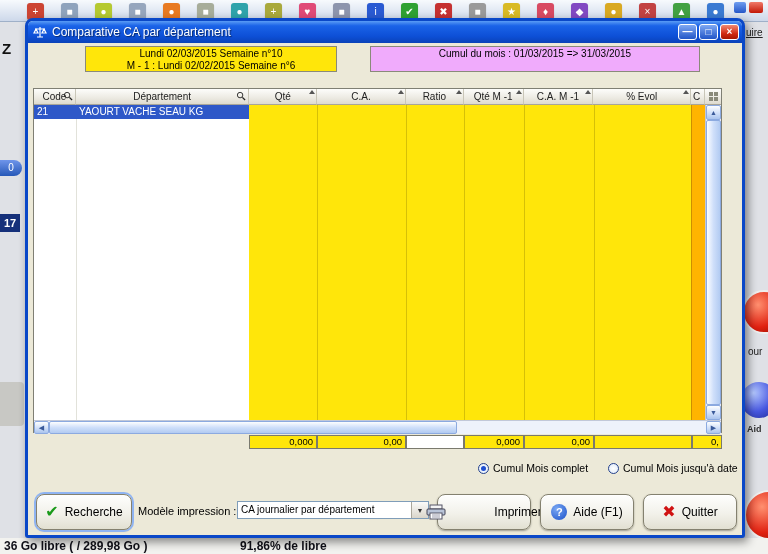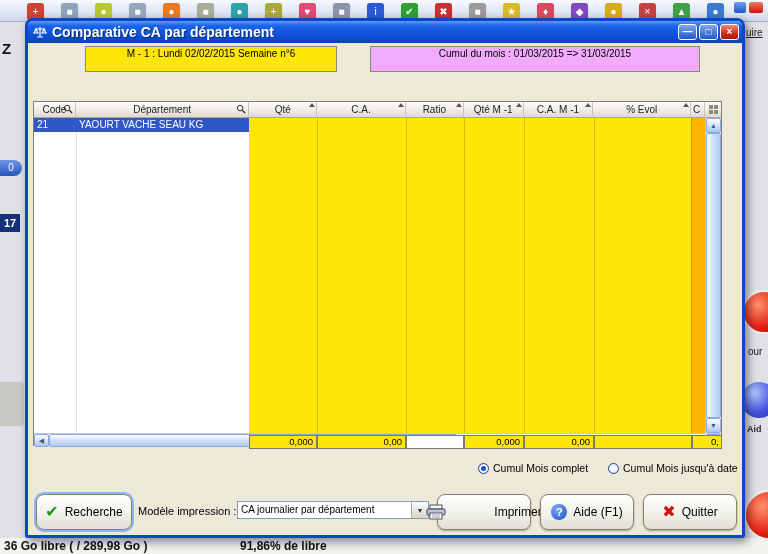--- a/index.html
+++ b/index.html
@@ -41,38 +41,38 @@
   .disk-text{position:absolute;left:4px;top:1px;font-size:12px;font-weight:600;color:#101018;}
   .disk-free{position:absolute;left:240px;top:1px;font-size:12px;font-weight:600;color:#101018;}
 
   
   .dialog{position:absolute;left:25px;top:18px;width:720px;height:520px;box-sizing:border-box;
     border:3px solid #0a48c8;border-radius:8px 8px 3px 3px;background:#ece9d8;
     box-shadow:3px 4px 10px rgba(0,0,0,.45);}
   .titlebar{position:absolute;left:0;top:0;right:0;height:22px;border-radius:5px 5px 0 0;
     background:linear-gradient(180deg,#5a9cf5 0%,#1a63e8 22%,#0d4fd6 70%,#0a42b8 100%);
     display:flex;align-items:center;padding:0 3px 0 5px;box-sizing:border-box;gap:5px;}
-  .title-text{color:#fff;font-size:14px;font-weight:bold;flex:1;white-space:nowrap;overflow:hidden;
+  .title-text{color:#fff;font-size:12px;font-weight:normal;flex:1;white-space:nowrap;overflow:hidden;
     text-shadow:1px 1px 1px rgba(0,0,0,.5);}
   .tb-btns{display:flex;gap:2px;}
   .tbb{width:19px;height:16px;border-radius:3px;border:1px solid #fff;box-sizing:border-box;
     color:#fff;font-size:10px;font-weight:bold;text-align:center;line-height:13px;}
   .tbb.min,.tbb.max{background:linear-gradient(#7fa8f2,#2256c8);}
   .tbb.close{background:linear-gradient(#f08a74,#d22b12 60%,#a81600);}
 
   .client{position:absolute;left:0;top:22px;right:0;bottom:0;background:#ece9d8;border-radius:0 0 1px 1px;}
 
   
   .period-box{position:absolute;top:3px;height:26px;border:1px solid #8a8a7a;box-sizing:border-box;
     text-align:center;font-size:10px;line-height:12px;color:#000;padding-top:1px;}
   .period-box.yellow{left:57px;width:252px;background:#ffe60a;}
   .period-box.orange{left:342px;width:330px;background:#f0abfc;}
 
   
-  .grid{position:absolute;left:5px;top:58px;width:689px;height:345px;border:1px solid #7f7f74;
+  .grid{position:absolute;left:5px;top:45px;width:689px;height:345px;border:1px solid #7f7f74;
     box-sizing:border-box;background:#fff;}
   .grid-header{display:flex;height:16px;}
   .th{position:relative;box-sizing:border-box;height:16px;font-size:10px;color:#222;
     background:linear-gradient(#fdfdfb,#eceae2 60%,#dedbce);
     border-right:1px solid #c9c6b8;border-bottom:1px solid #a8a598;
     display:flex;align-items:center;justify-content:center;overflow:hidden;white-space:nowrap;}
   .th.arrowed::after{content:"";position:absolute;right:1px;top:1px;width:0;height:0;
     border-left:3px solid transparent;border-right:3px solid transparent;border-bottom:4px solid #555;}
   .c0{width:42px;} .c1{width:174px;} .c2{width:68px;} .c3{width:89px;} .c4{width:58px;}
   .c5{width:60px;} .c6{width:70px;} .c7{width:98px;} .c8{width:14px;justify-content:flex-start;padding-left:2px;}
@@ -203,20 +203,21 @@
       <span class="tb-btns">
         <span class="tbb min">—</span>
         <span class="tbb max">□</span>
         <span class="tbb close">×</span>
       </span>
     </div>
 
     <div class="client">
 
       <div class="period-box yellow">
+        <div>Lundi 02/03/2015 Semaine n°10</div>
         <div>M - 1 : Lundi 02/02/2015 Semaine n°6</div>
       </div>
       <div class="period-box orange">
         <div>Cumul du mois :  01/03/2015 =&gt; 31/03/2015</div>
       </div>
 
       <div class="grid">
         <div class="grid-header">
           <div class="th c0">
             <span>Code</span>

